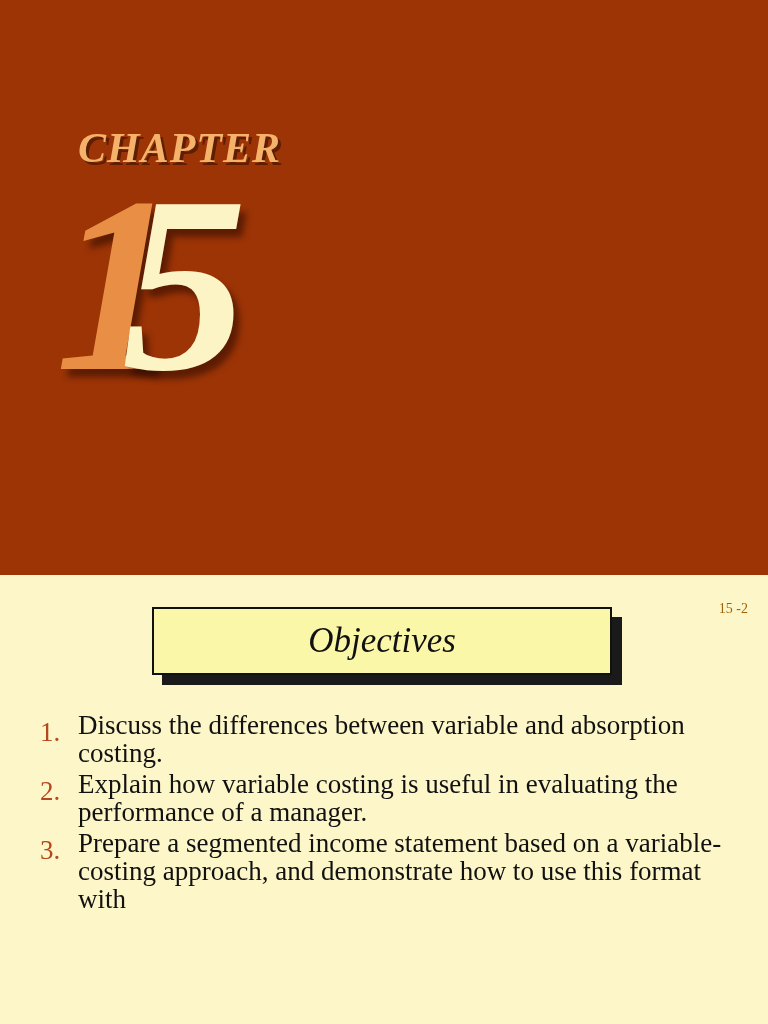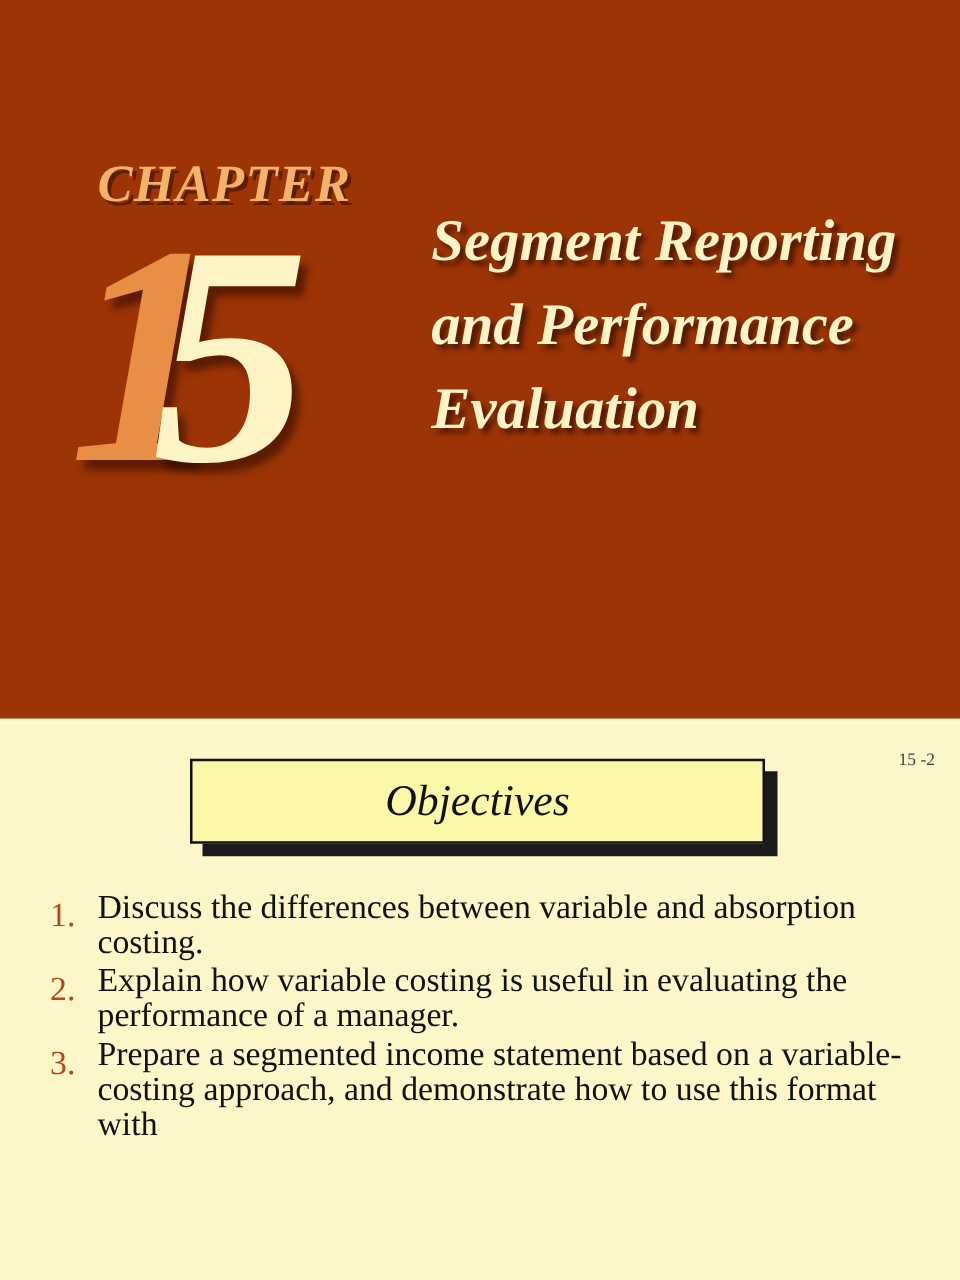--- a/index.html
+++ b/index.html
@@ -86,21 +86,21 @@
     height: 449px;
     background: #fdf6c8;
     overflow: hidden;
   }
   .slide-number {
     position: absolute;
     right: 20px;
     top: 26px;
     font-family: "Liberation Serif", serif;
     font-size: 14px;
-    color: #404040;
+    color: #a16207;
   }
   .objectives-box-wrap {
     position: absolute;
     left: 152px;
     top: 32px;
     width: 480px;
     height: 78px;
   }
   .objectives-shadow {
     position: absolute;
@@ -155,21 +155,20 @@
   }
 </style>
 </head>
 <body>
 
 <div class="page">
 
   <div class="title-slide">
     <div class="chapter-word">CHAPTER</div>
     <div class="chapter-number"><span class="digit-1">1</span><span class="digit-2">5</span></div>
-    <div class="title-text">Segment Reporting and Performance Evaluation</div>
   </div>
 
   <div class="content-slide">
     <div class="slide-number">15 -2</div>
 
     <div class="objectives-box-wrap">
       <div class="objectives-shadow"></div>
       <div class="objectives-box">
         <span class="objectives-title">Objectives</span>
       </div>

